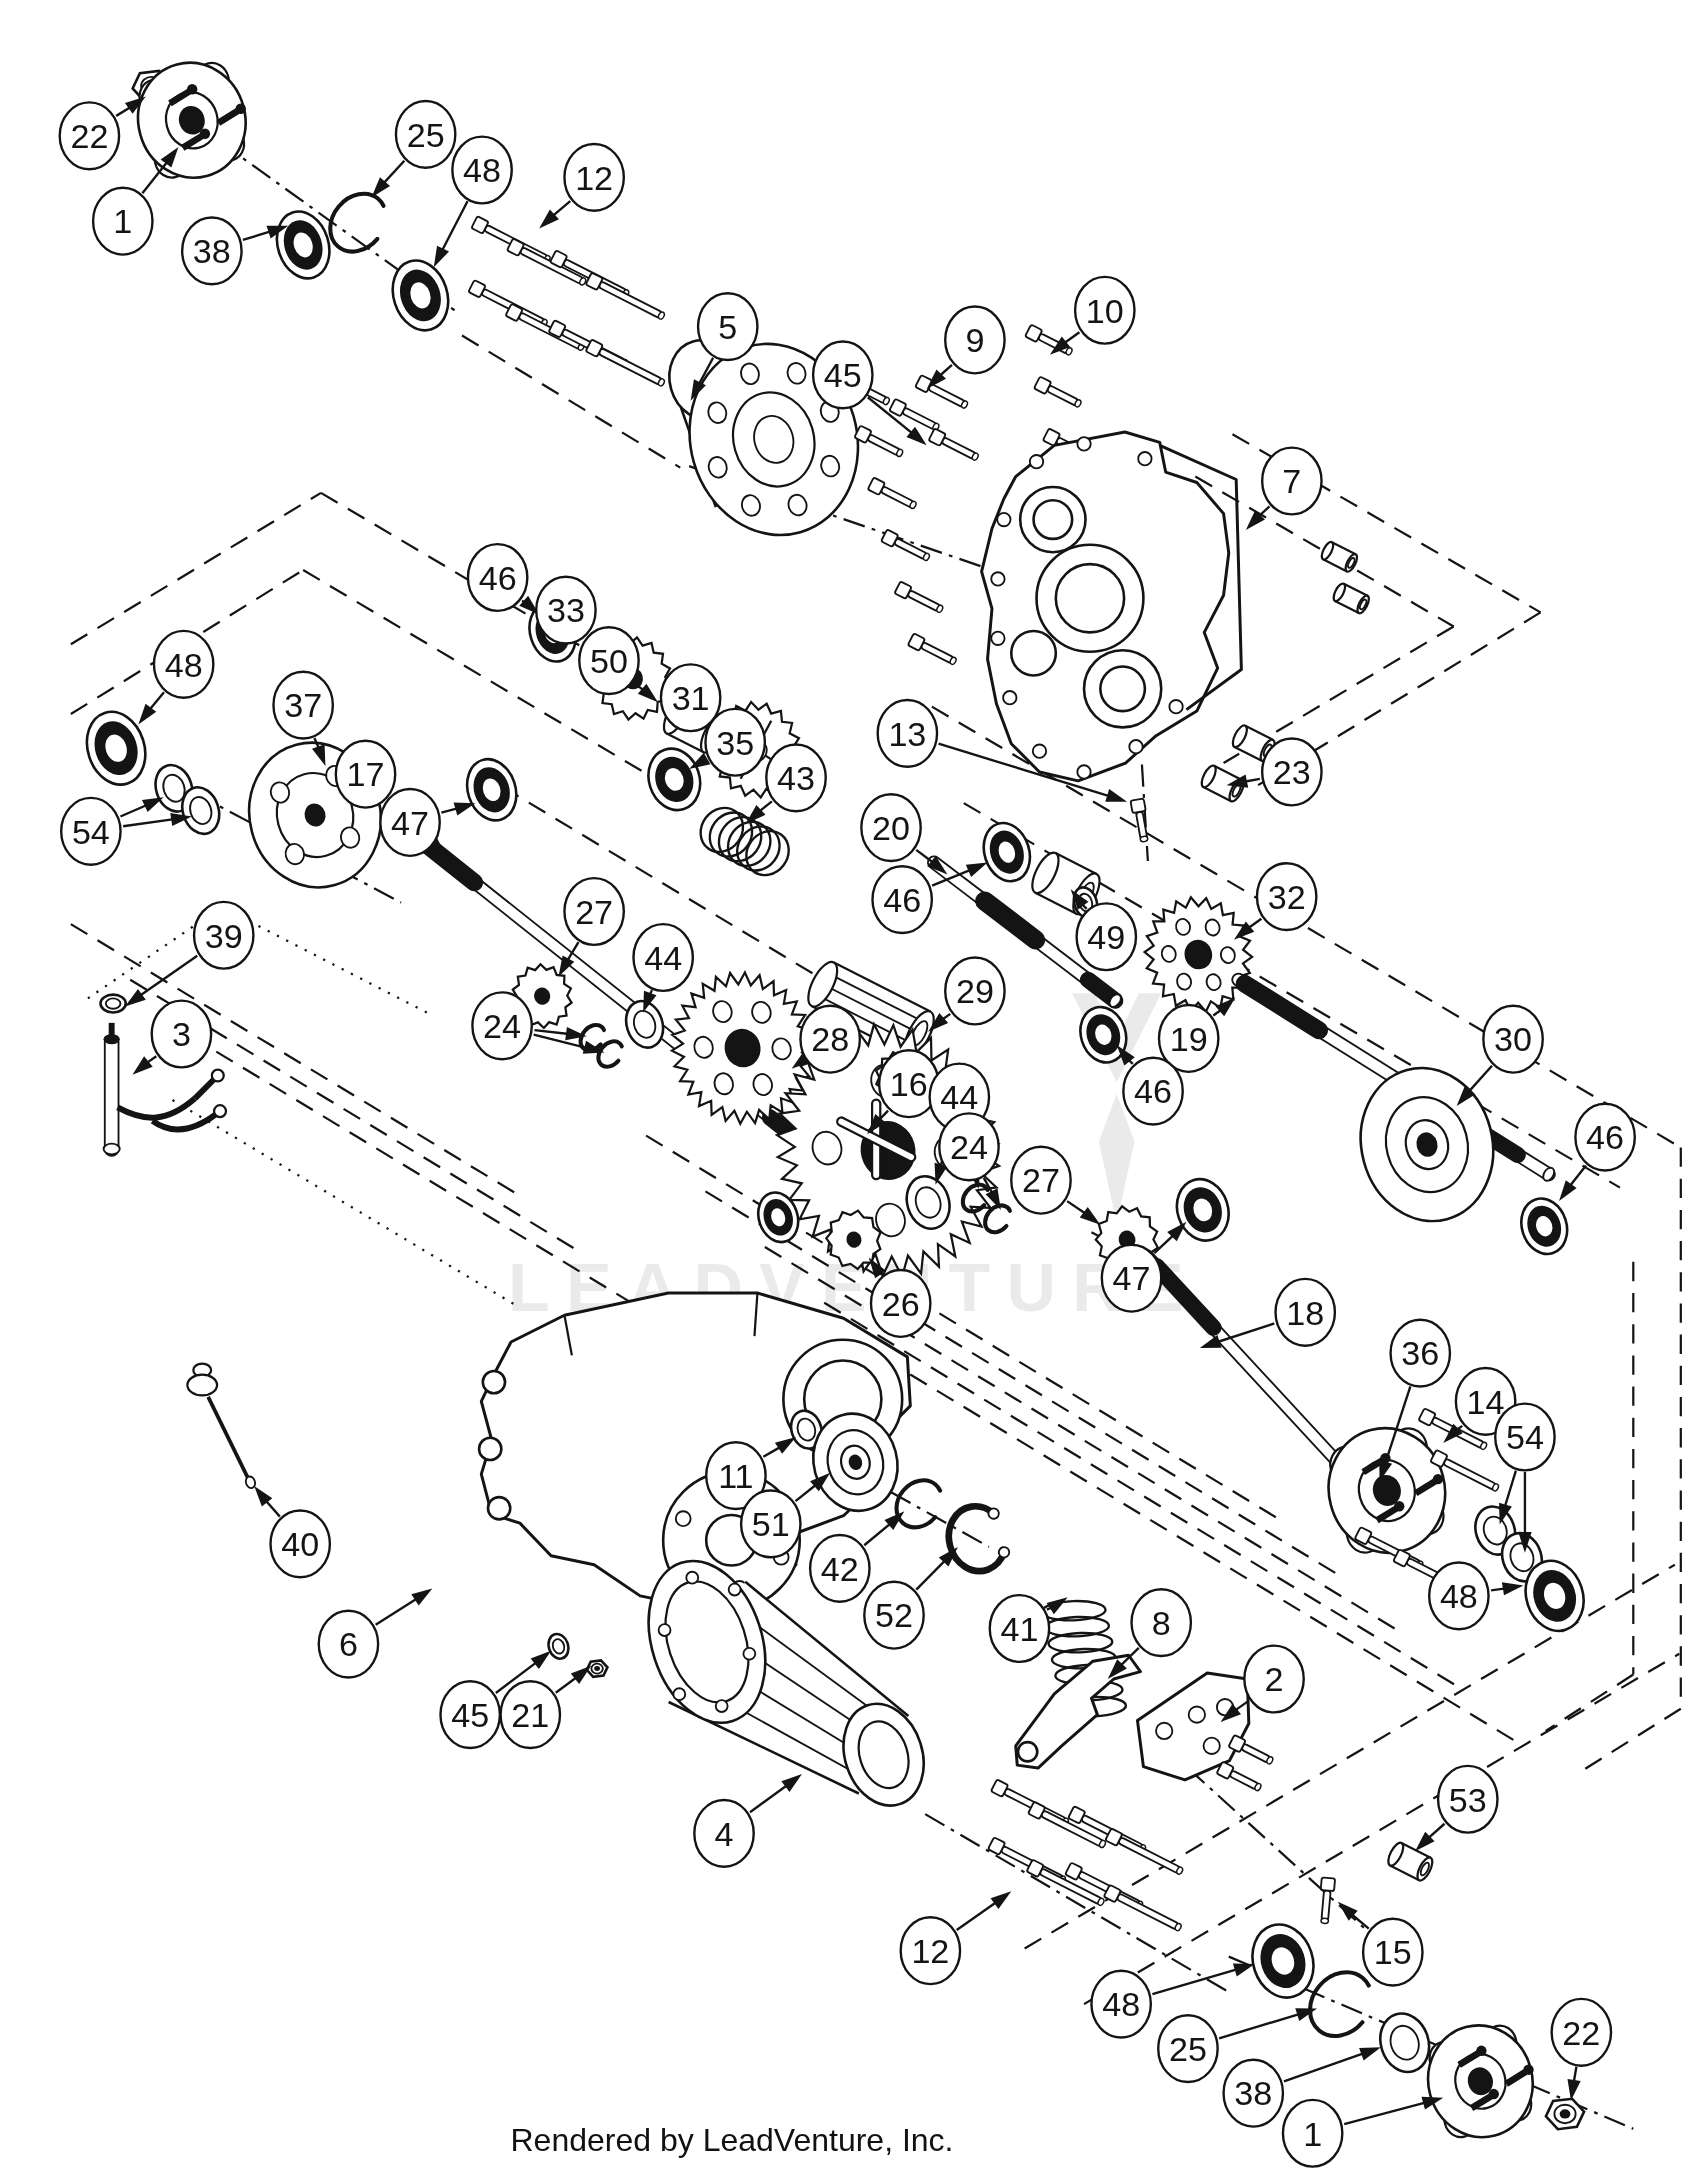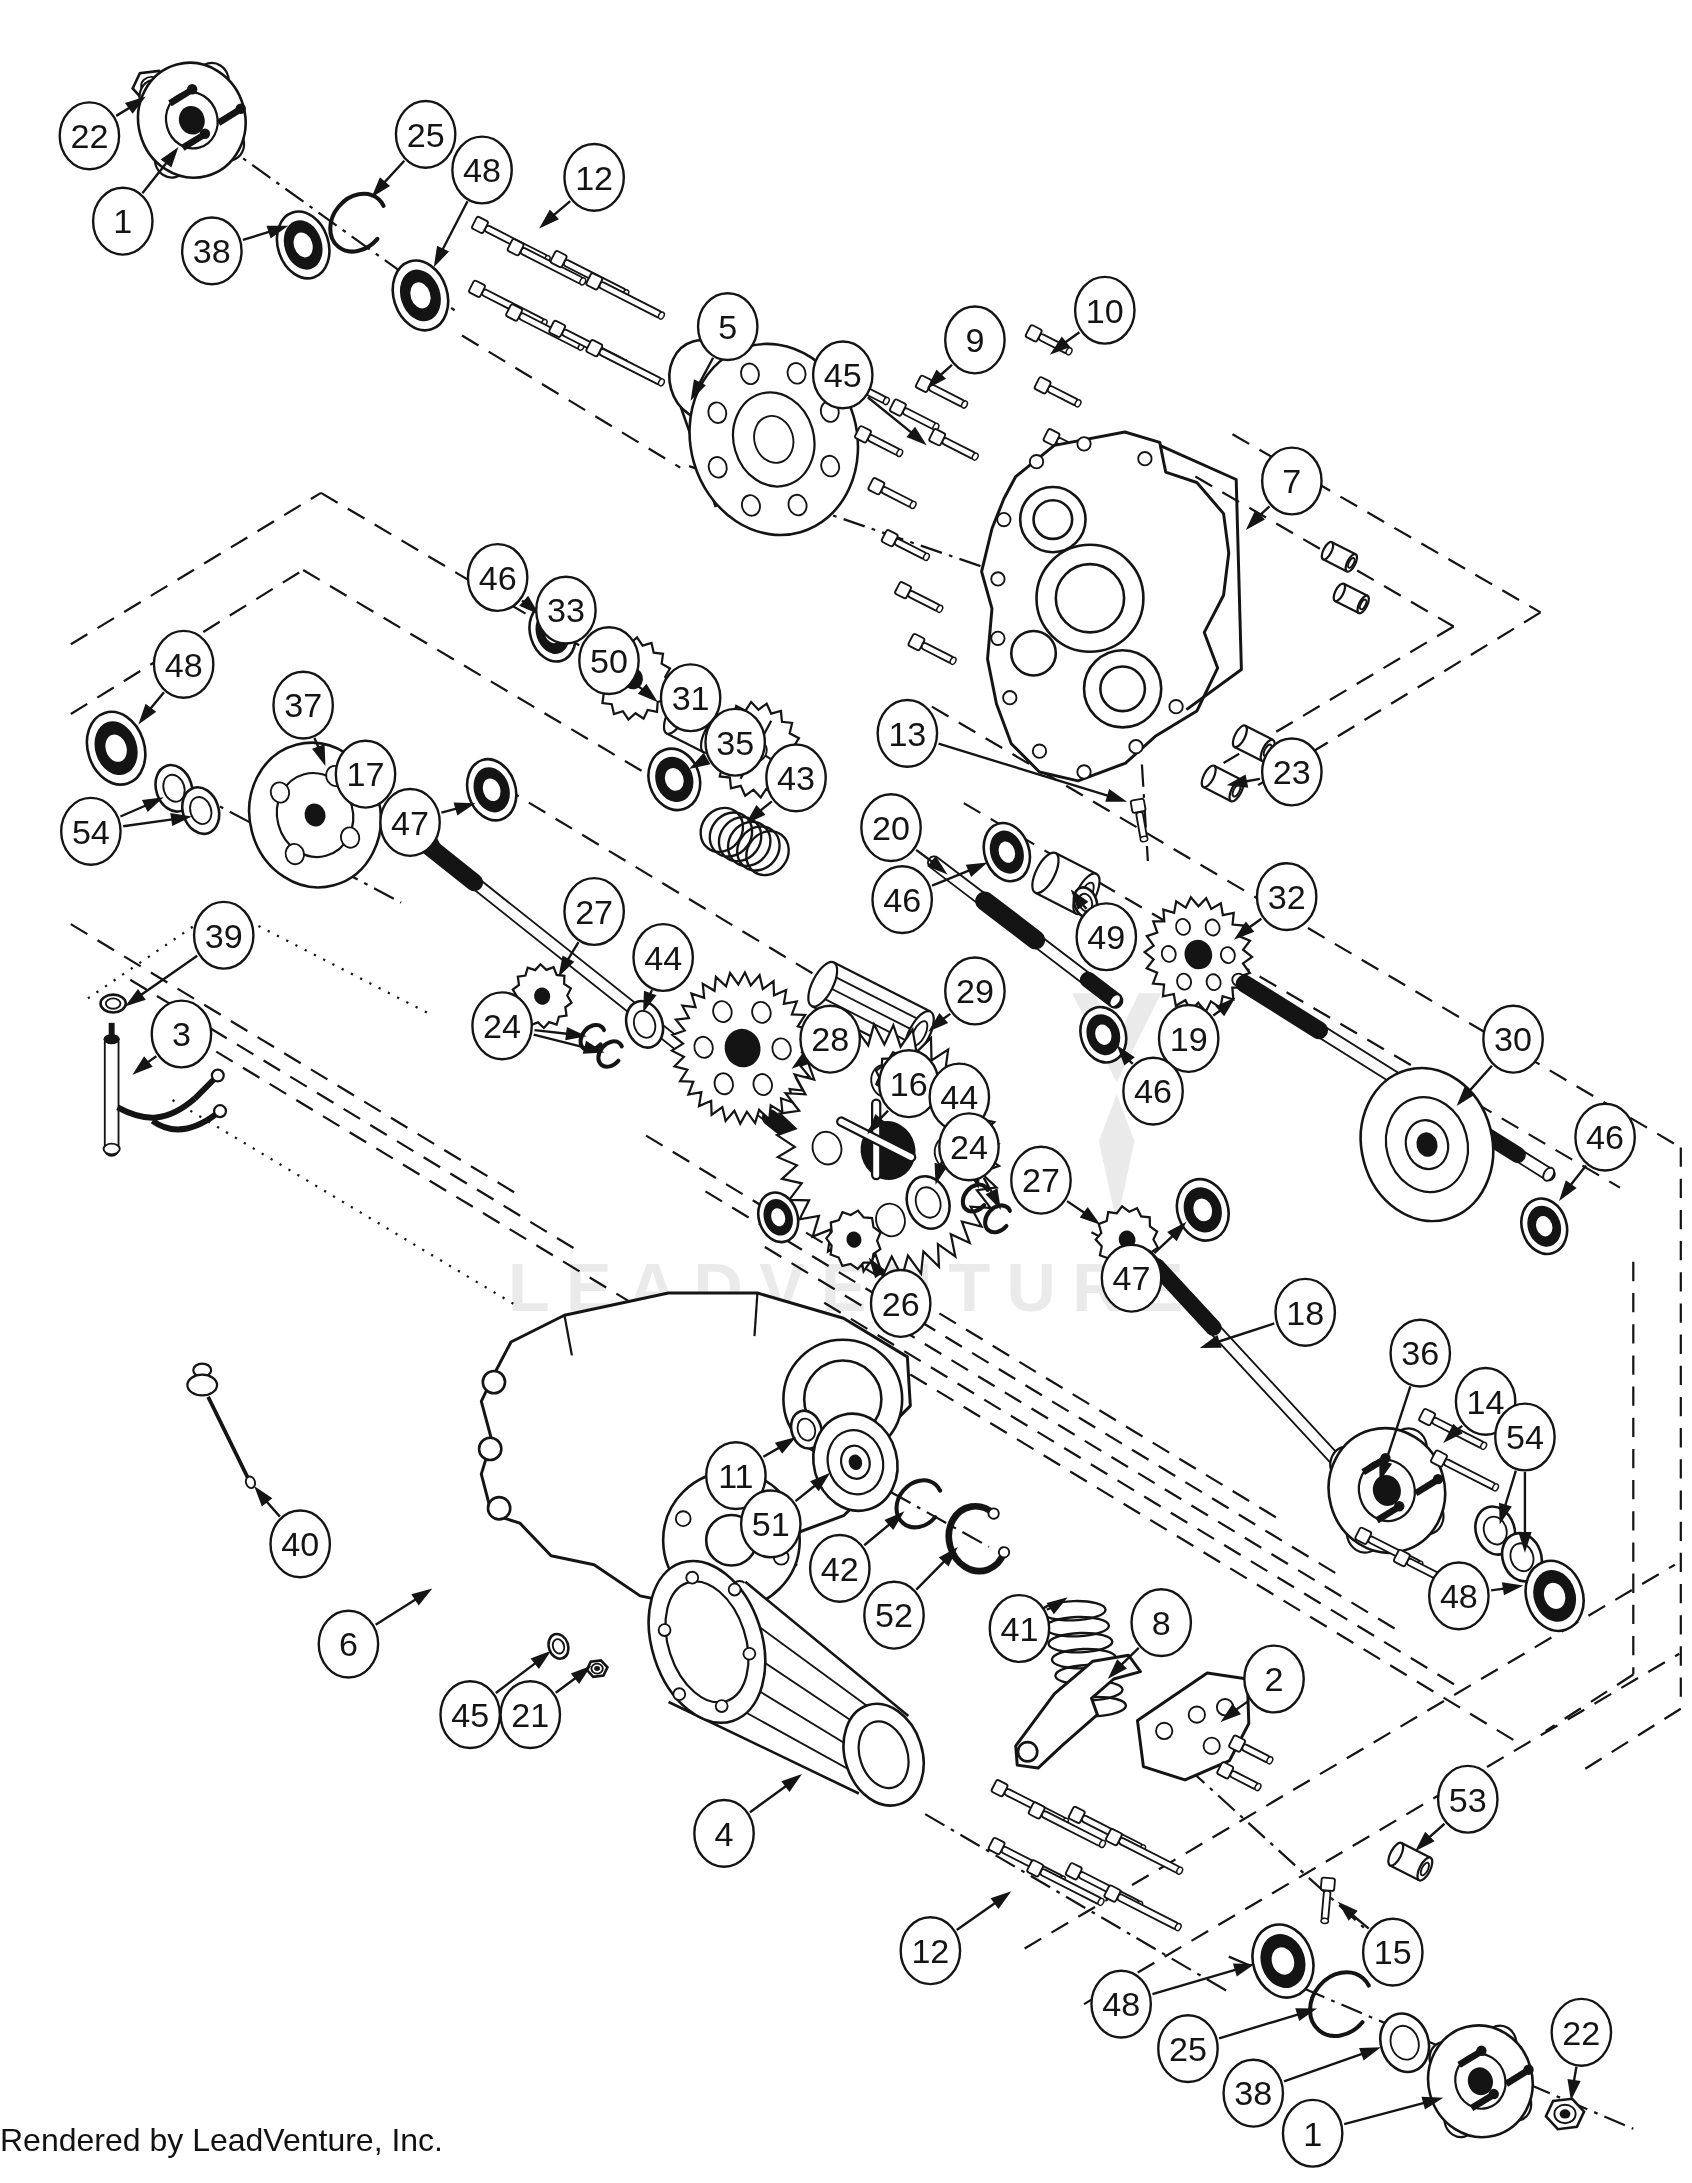--- a/index.html
+++ b/index.html
@@ -1,19 +1,19 @@
 <!DOCTYPE html>
 <html style="font-size:12px"><head>
 <meta charset="utf-8">
 <style>
   html,body{margin:0;padding:0;background:#fff;}
   #stage{position:relative;width:1693px;height:2183px;background:#ffffff;overflow:hidden;}
   #diagram-svg{position:absolute;left:0;top:0;}
   #footer-credit{
-    position:absolute;left:0;top:2122px;width:1464px;text-align:left;
+    position:absolute;left:0;top:2122px;width:1464px;text-align:center;
     font-family:"Liberation Sans",sans-serif;font-size:32px;color:#111;
     letter-spacing:0px;
   }
 </style>
 </head>
 <body>
 
 <div id="stage">
   <svg id="diagram-svg" width="1693" height="2183" viewBox="0 0 2280 2941">
       <g>

